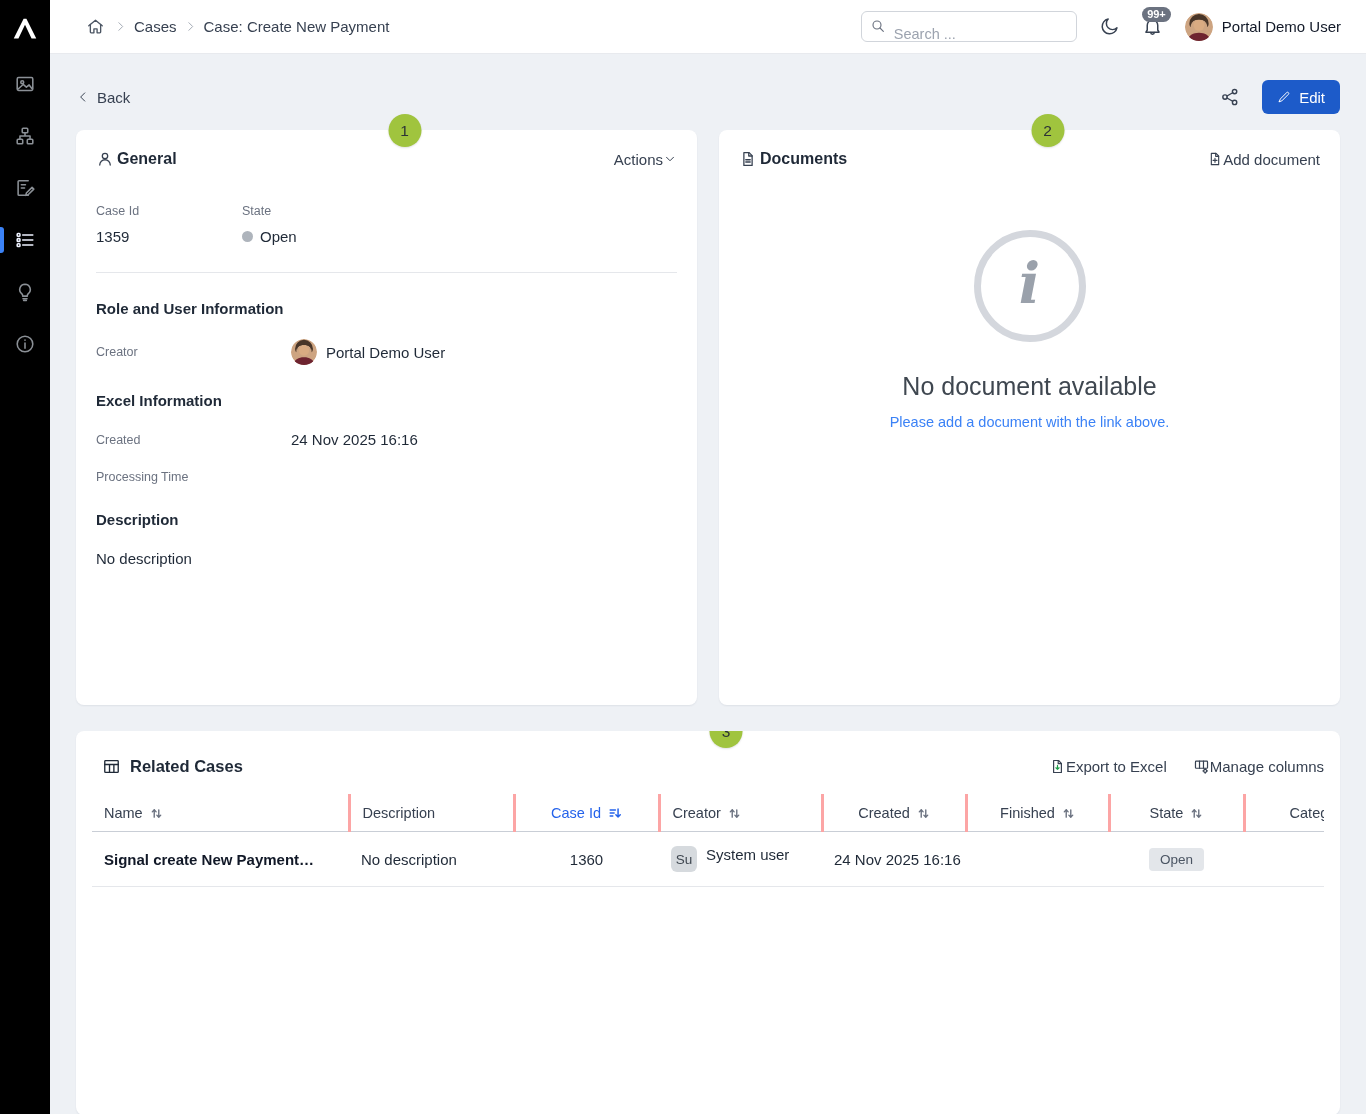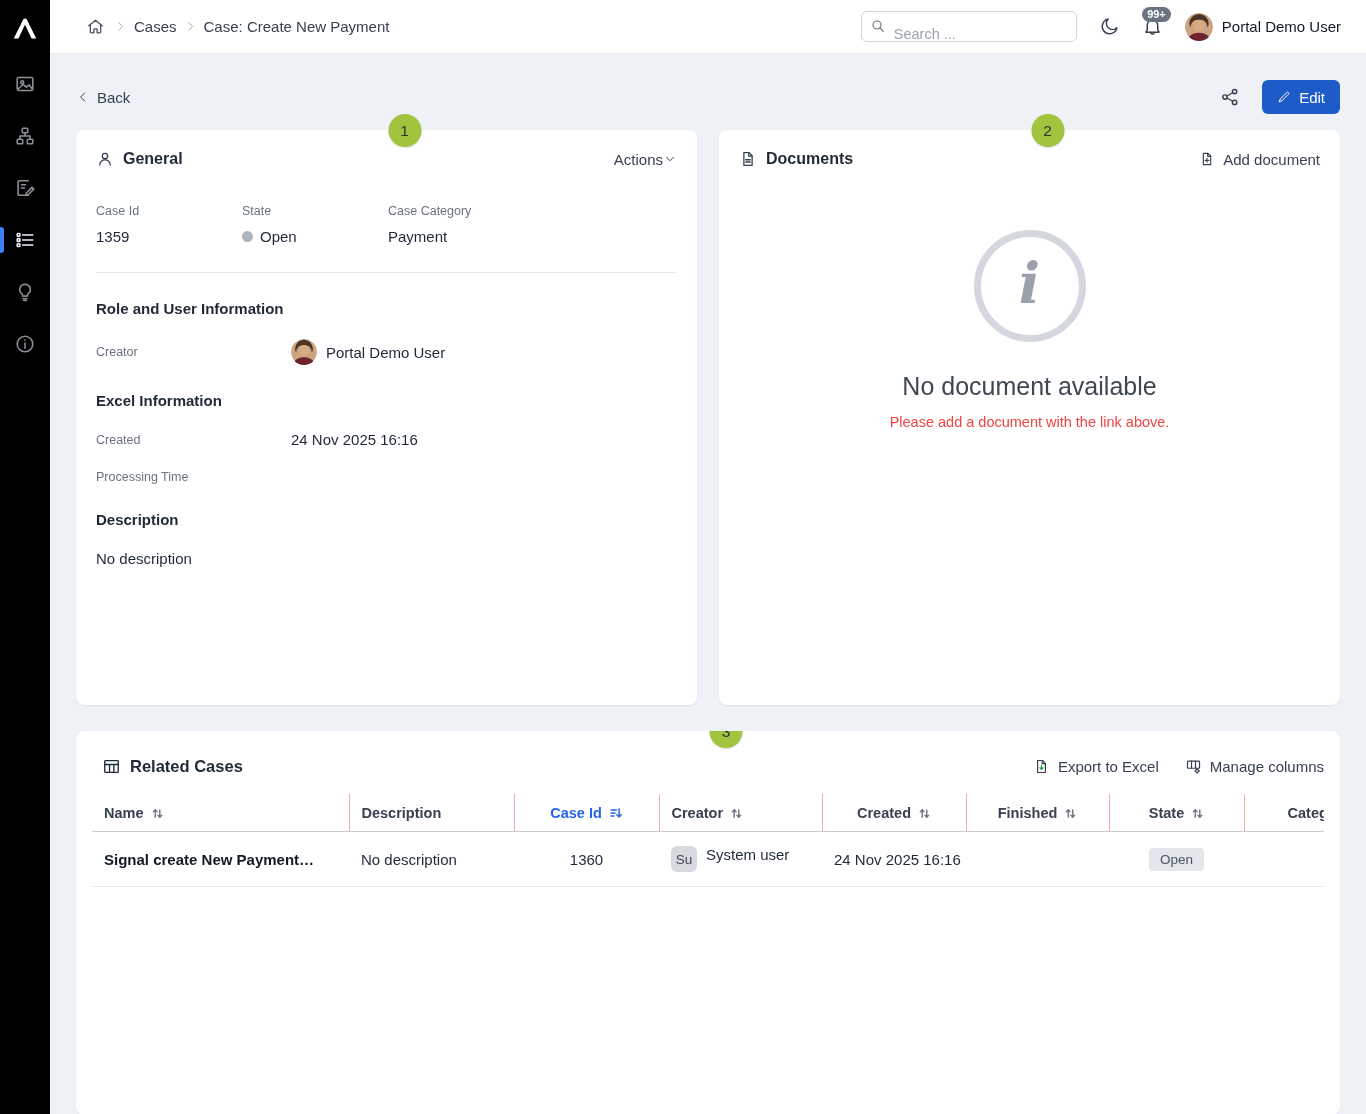--- a/index.html
+++ b/index.html
@@ -79,24 +79,24 @@
     box-shadow:0 1px 2px rgba(20,30,50,.07); padding:20px;
   }
   .cards-row .card { min-height:575px; }
   .step-badge {
     position:absolute; top:-16px; left:calc(50% + 18px); transform:translateX(-50%);
     width:33px; height:33px; border-radius:50%; background:#a0c43e; color:#2d3436;
     display:flex; align-items:center; justify-content:center; font-size:15.5px; font-weight:500;
     box-shadow:0 1px 2px rgba(0,0,0,.12);
   }
   .card-header { display:flex; align-items:center; justify-content:space-between; }
-  .card-title { display:flex; align-items:flex-start; gap:9px; color:#374151; }
+  .card-title { display:flex; align-items:flex-start; gap:3px; color:#374151; }
   .card-title h2 { font-size:16px; font-weight:700; color:#1f2937; }
   .actions-dd { display:flex; align-items:center; gap:0; font-size:15px; color:#374151; cursor:pointer; }
-  .link-btn { display:flex; gap:8px; font-size:15px; color:#374151; cursor:pointer; }
+  .link-btn { display:flex; font-size:15px; color:#374151; cursor:pointer; }
 
   .field-grid { display:grid; grid-template-columns:146px 146px 1fr; margin-top:36px; }
   .flabel { font-size:12.5px; color:#6b7280; }
   .fvalue { font-size:15px; color:#1f2937; margin-top:10px; }
   .fvalue.state { display:flex; align-items:center; gap:7px; margin-top:10px; }
   .dot { width:11px; height:11px; border-radius:50%; background:#aeb4bc; display:inline-block; }
 
   .gen-divider { border:none; border-top:1px solid #e5e7eb; margin:27px 0 0; }
   .sec-title { font-size:15px; font-weight:700; color:#1f2937; margin-top:27px; }
   .lv-row { display:grid; grid-template-columns:195px 1fr; align-items:center; margin-top:22px; }
@@ -106,33 +106,33 @@
 
   
   .empty-state { display:flex; flex-direction:column; align-items:center; margin-top:62px; }
   .empty-icon {
     width:112px; height:112px; border:7px solid #d4d7dd; border-radius:50%;
     display:flex; align-items:center; justify-content:center;
     color:#9aa1ab; font-family:"DejaVu Serif", serif; font-style:italic; font-weight:700; font-size:56px;
   }
   .empty-icon::before { content:"i"; margin-top:-6px; }
   .empty-title { margin-top:30px; font-size:25px; font-weight:400; color:#3f4750; }
-  .empty-msg { margin-top:13px; font-size:14.5px; color:#ef4444; }
+  .empty-msg { margin-top:13px; font-size:14.5px; color:#3b82f6; }
 
   
   .related-card { margin:26px 26px 0; min-height:384px; padding:16px; overflow:hidden; }
   .related-header { display:flex; align-items:center; justify-content:space-between; padding:10px 0 18px 10px; }
   .related-title { display:flex; align-items:center; gap:9px; }
   .related-title h2 { font-size:16.5px; font-weight:700; color:#1f2937; }
   .related-links { display:flex; align-items:center; gap:26px; }
   .table-wrap { overflow:hidden; }
   table { border-collapse:collapse; table-layout:fixed; width:1302px; }
   th {
-    font-size:14.5px; font-weight:700; color:#374151; padding:10px 12px;
-    border-bottom:1px solid #c9ced6; border-right:1px solid #fca5a5; cursor:pointer;
+    font-size:14.5px; font-weight:400; color:#374151; padding:10px 12px;
+    border-bottom:1px solid #c9ced6; border-right:3px solid #fca5a5; cursor:pointer;
     white-space:nowrap; overflow:hidden;
   }
   th .th-inner { display:inline-flex; align-items:center; gap:7px; vertical-align:middle; }
   th.sorted { color:#2563eb; }
   th .sort-ic { color:#6b7280; flex:0 0 auto; }
   th.sorted .sort-ic { color:#2563eb; }
   td {
     font-size:15px; color:#1f2937; padding:14px 12px; border-bottom:1px solid #e5e7eb;
     white-space:nowrap; overflow:hidden;
   }
@@ -313,24 +313,20 @@
           <div class="field">
             <div class="flabel">Case Id</div>
             <div class="fvalue">1359</div>
           </div>
           <div class="field">
             <div class="flabel">State</div>
             <div class="fvalue state">
               <span class="dot"></span>
               <span>Open</span>
             </div>
-          </div>
-          <div class="field">
-            <div class="flabel">Case Category</div>
-            <div class="fvalue">Payment</div>
           </div>
         </div>
 
         <hr class="gen-divider">
 
         <h3 class="sec-title">Role and User Information</h3>
         <div class="lv-row">
           <div class="flabel">Creator</div>
           <div class="creator-val">
             <span class="avatar a26">

